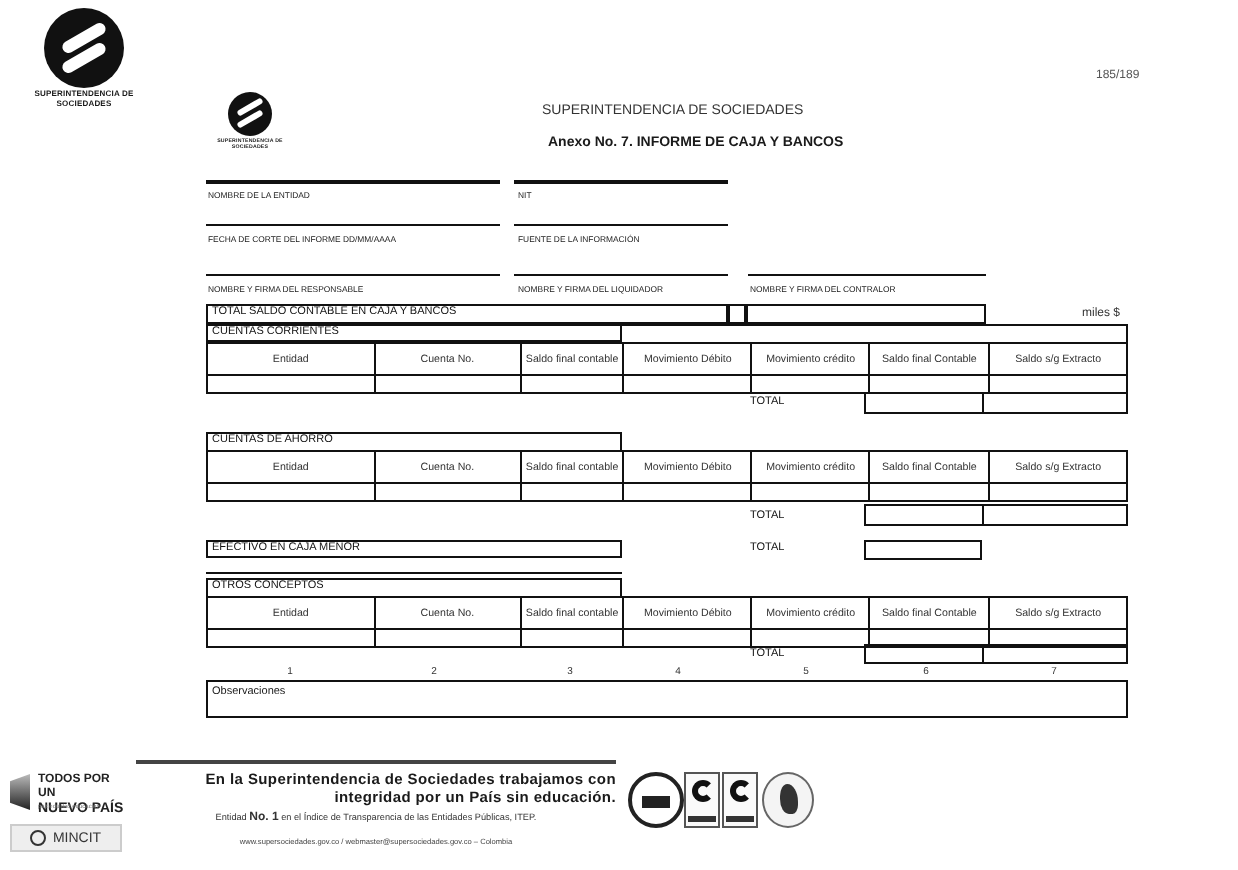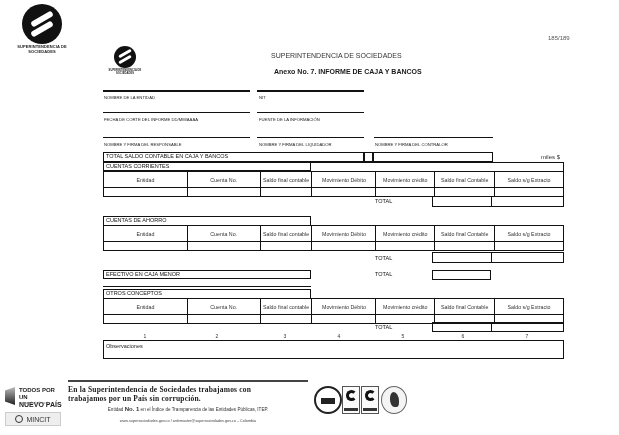--- a/index.html
+++ b/index.html
@@ -18,21 +18,21 @@
   .title2 { left: 274px; top: 68px; font-size: 7px; font-weight: bold; }
   .field-line { height: 2px; background: #111; }
   .field-label { font-size: 4.2px; color: #222; text-transform: uppercase; }
   .box { border: 1.3px solid #111; }
   .sec-label { font-size: 5.5px; color: #111; padding-left: 2px; line-height: 7px; }
   table.grid { border-collapse: collapse; position: absolute; }
   table.grid td { border: 1px solid #111; font-size: 5.3px; color: #333; text-align: center; padding: 0; }
   .total-lbl { font-size: 5.5px; color: #111; }
   .colnum { font-size: 5px; color: #333; width: 10px; text-align: center; }
   .footer-line { left: 68px; top: 380px; width: 240px; height: 2px; background: #444; }
-  .footer-text1 { left: 68px; top: 385px; width: 240px; text-align: left; font-size: 7.5px; font-weight: bold; font-family: Liberation Serif, serif; letter-spacing: 0.2px; line-height: 9px; }
+  .footer-text1 { left: 68px; top: 385px; width: 240px; text-align: right; font-size: 7.5px; font-weight: bold; font-family: Liberation Sans, sans-serif; letter-spacing: 0.2px; line-height: 9px; }
   .footer-text2 { left: 68px; top: 406px; width: 240px; text-align: center; font-size: 4.6px; color: #333; }
   .footer-text2 b { font-size: 6px; }
   .footer-text3 { left: 68px; top: 419px; width: 240px; text-align: center; font-size: 3.8px; color: #444; }
   .todos { left: 3px; top: 383px; width: 62px; height: 28px; }
   .todos-flag { position: absolute; left: 2px; top: 4px; width: 10px; height: 18px; background: linear-gradient(#bbb, #222); clip-path: polygon(0 20%,100% 0,100% 100%,0 80%); }
   .todos-t { position: absolute; left: 16px; top: 4px; font-size: 6px; font-weight: bold; line-height: 7px; color: #222; }
   .todos-s { position: absolute; left: 16px; top: 18px; font-size: 3px; color: #777; }
   .mincit { left: 5px; top: 412px; width: 56px; height: 14px; border: 1px solid #ccc; background: #eee; font-size: 7px; color: #333; display: flex; align-items: center; justify-content: center; gap: 3px; }
   .mincit .seal { width: 8px; height: 8px; border-radius: 50%; border: 1.3px solid #333; }
   .cert { top: 386px; height: 28px; }
@@ -191,21 +191,21 @@
   <div class="todos-s">paz  equidad  educación</div>
 </div>
 <div class="abs mincit">
   <span class="seal"></span>
   <span>MINCIT</span>
 </div>
 
 <div class="abs footer-line"></div>
 <div class="abs footer-text1">
   <div>En la Superintendencia de Sociedades trabajamos con</div>
-  <div>trabajamos por un País sin corrupción.</div>
+  <div>integridad por un País sin educación.</div>
 </div>
 <div class="abs footer-text2">
   <span>Entidad</span>
   <b>No. 1</b>
   <span>en el Índice de Transparencia de las Entidades Públicas, ITEP.</span>
 </div>
 <div class="abs footer-text3">www.supersociedades.gov.co / webmaster@supersociedades.gov.co – Colombia</div>
 
 <div class="abs cert cert-round" style="left:314px;">
     <div class="inner"></div>

